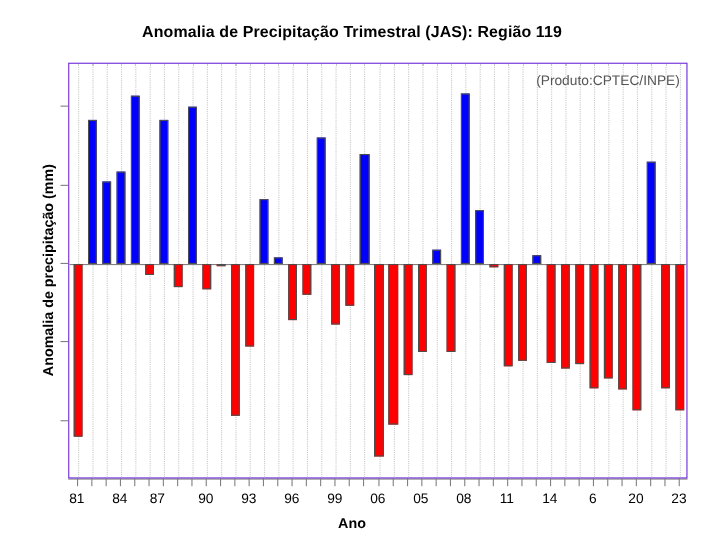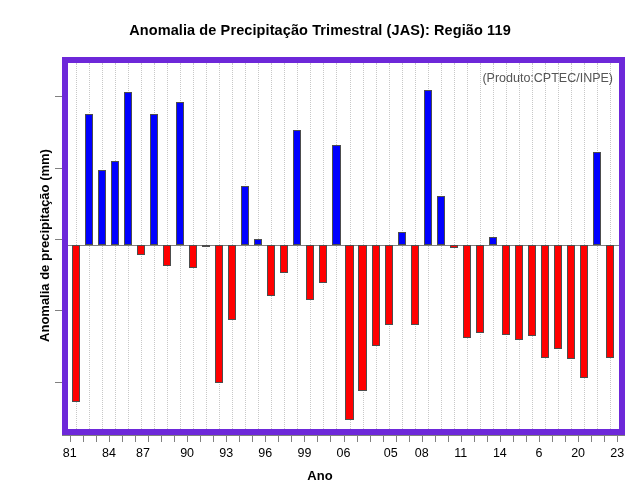--- a/index.html
+++ b/index.html
@@ -54,21 +54,21 @@
     font-size: 13px;
     font-weight: bold;
     color: #000;
   }
   .plot-frame {
     position: absolute;
     left: 62px;
     top: 57px;
     width: 563px;
     height: 378px;
-    border: 6px solid #6d28d9;
+    border: 1px solid #6d28d9;
     box-sizing: border-box;
     overflow: hidden;
     padding-left: 19px;
   }
   .gridline-v {
     position: absolute;
     top: 0;
     width: 0px;
     height: 100%;
     border-left: 1px dotted #c8c8c8;
@@ -189,21 +189,21 @@
       <div class="xtick-mark" style="left: 604.148px;"></div>
       <div class="xtick-mark" style="left: 617.181px;"></div>
       <div class="xtick-label" style="left: 69.8194px;">81</div>
       <div class="xtick-label" style="left: 108.917px;">84</div>
       <div class="xtick-label" style="left: 143px;">87</div>
       <div class="xtick-label" style="left: 187.111px;">90</div>
       <div class="xtick-label" style="left: 226.208px;">93</div>
       <div class="xtick-label" style="left: 265.306px;">96</div>
       <div class="xtick-label" style="left: 304.403px;">99</div>
       <div class="xtick-label" style="left: 343.5px;">06</div>
-      <div class="xtick-label" style="left: 382.597px; text-align: right;">05</div>
+      <div class="xtick-label" style="left: 382.597px;">05</div>
       <div class="xtick-label" style="left: 421.694px;">08</div>
       <div class="xtick-label" style="left: 460.792px;">11</div>
       <div class="xtick-label" style="left: 499.889px;">14</div>
       <div class="xtick-label" style="left: 538.986px;">6</div>
       <div class="xtick-label" style="left: 578.083px;">20</div>
       <div class="xtick-label" style="left: 617.181px;">23</div>
     </div>
   <div class="axis-line-x"></div>
 
   <div class="plot-frame" id="plot">

